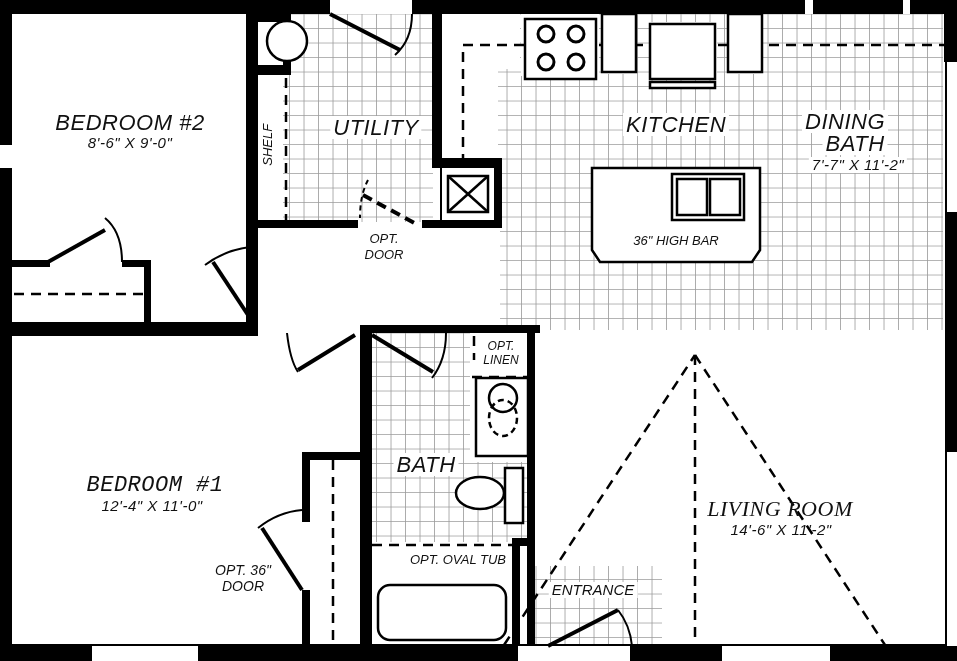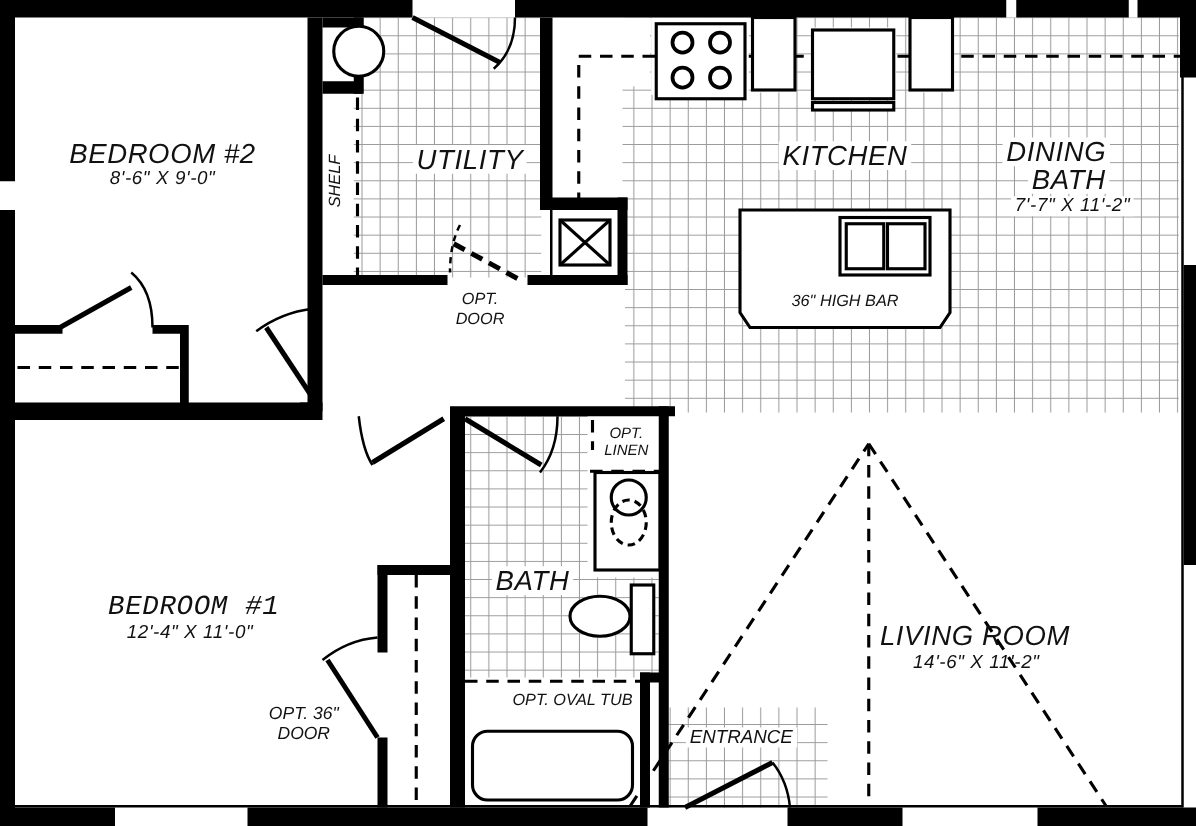--- a/index.html
+++ b/index.html
@@ -165,16 +165,16 @@
 <div class="lbl note" style="left:501px;top:340px;font-size:12px;">OPT.</div>
 <div class="lbl note" style="left:501px;top:354px;font-size:12px;">LINEN</div>
 <div class="lbl room bg" style="left:426px;top:453px;">BATH</div>
 <div class="lbl note" style="left:458px;top:553px;">OPT. OVAL TUB</div>
 
 <div class="lbl room" style="left:155px;top:474px;font-family:Liberation Mono, monospace;">BEDROOM #1</div>
 <div class="lbl dim" style="left:152px;top:498px;">12'-4" X 11'-0"</div>
 <div class="lbl note" style="left:243px;top:563px;font-size:14px;">OPT. 36"</div>
 <div class="lbl note" style="left:243px;top:579px;font-size:14px;">DOOR</div>
 
-<div class="lbl room" style="left:780px;top:497px;">LIVING ROOM</div>
+<div class="lbl room" style="left:780px;top:497px;font-family:Liberation Serif, serif;">LIVING ROOM</div>
 <div class="lbl dim" style="left:781px;top:522px;">14'-6" X 11'-2"</div>
 <div class="lbl note bg" style="left:593px;top:582px;font-size:15px;">ENTRANCE</div>
 <div class="lbl note" style="left:871px;top:623px;font-size:14px;margin-top:36px;">DORMER</div>
 
 </body></html>

